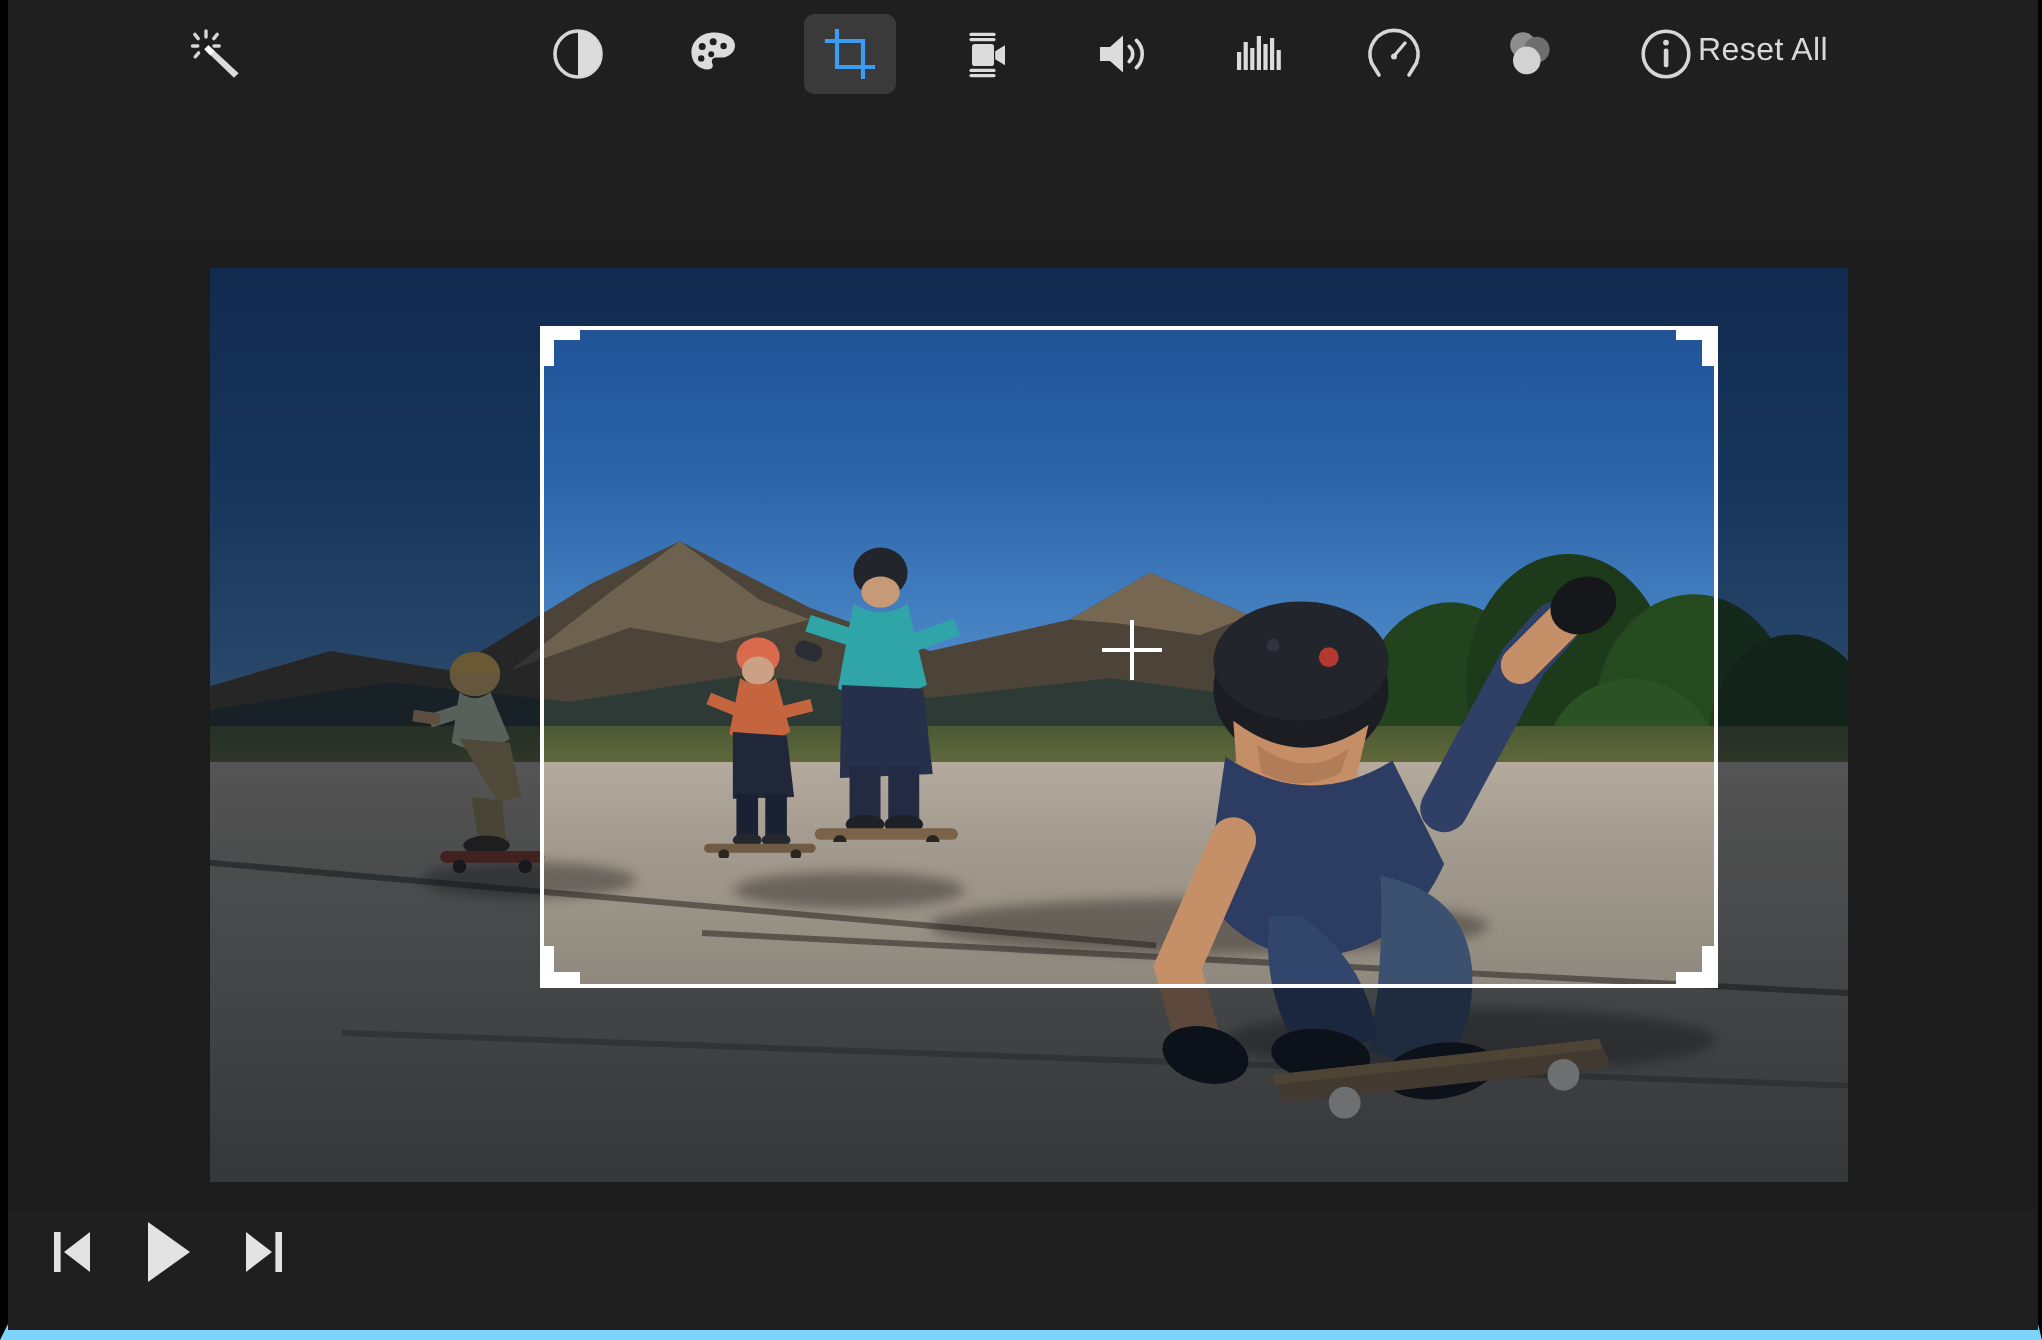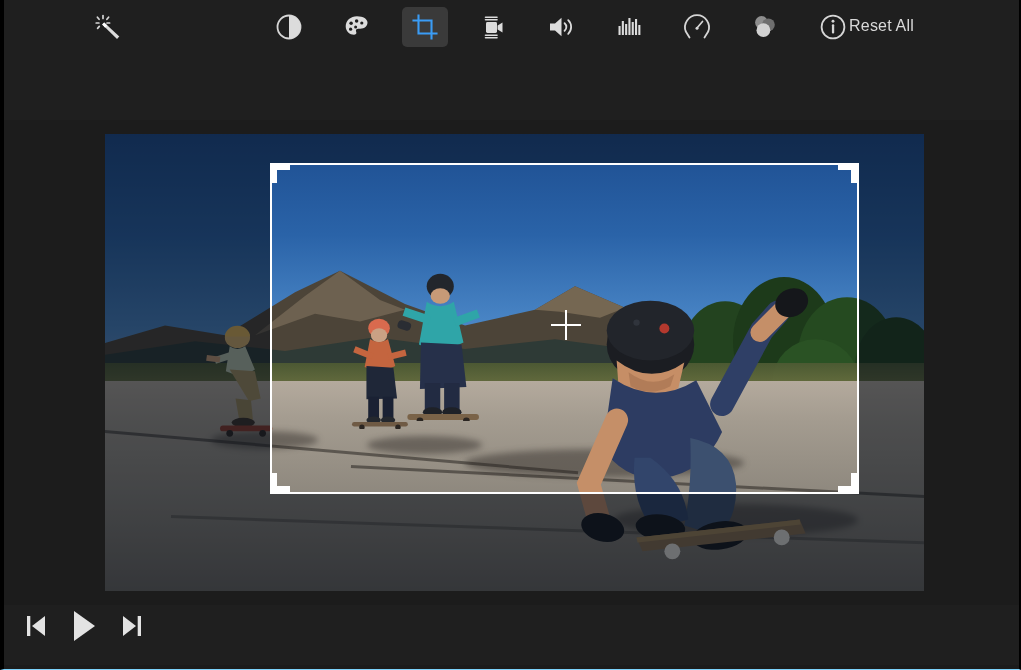--- a/index.html
+++ b/index.html
@@ -6,21 +6,21 @@
   html,body { width:1021px; height:670px; background:#000; overflow:hidden; }
   body {
     font-family:"Liberation Sans", sans-serif;
     color:#e8e8e8;
     -webkit-font-smoothing:antialiased;
   }
   #app {
     position:absolute; left:0; top:0; width:1021px; height:670px;
     background:#1c1c1c;
     border-left:4px solid #000;
-    border-bottom:1px solid #7dd3fc;
+    border-bottom:8px solid #7dd3fc;
     border-right:2px solid #000;
     text-align:center;
   }
 
   
   .toolbar {
     position:absolute; left:0; top:0; width:1015px; height:54px;
     background:#1f1f1f;
     display:flex; align-items:center;
   }

